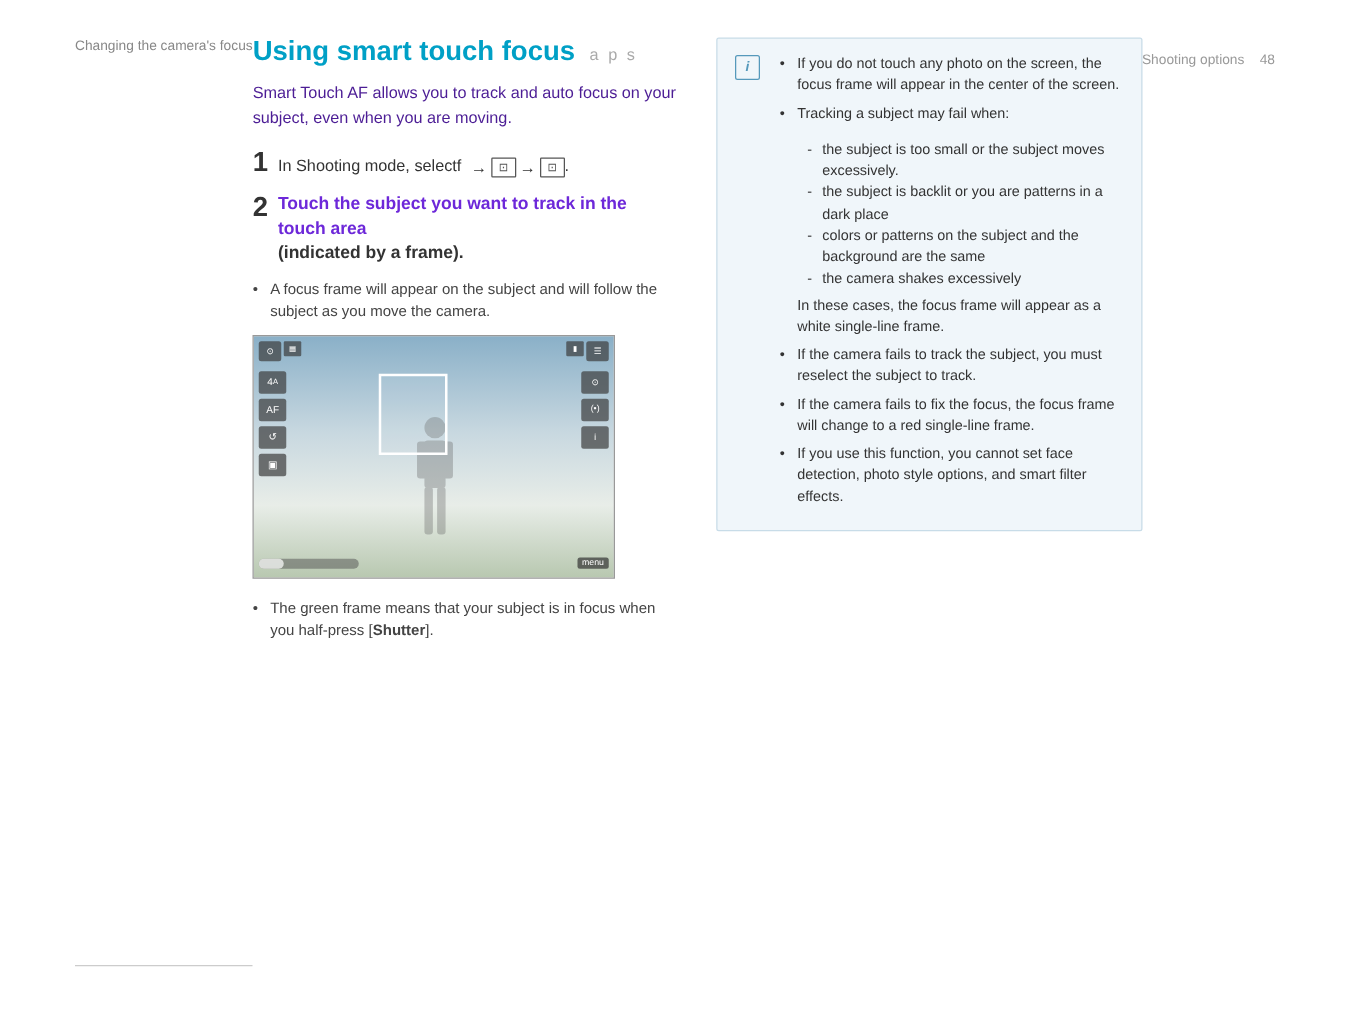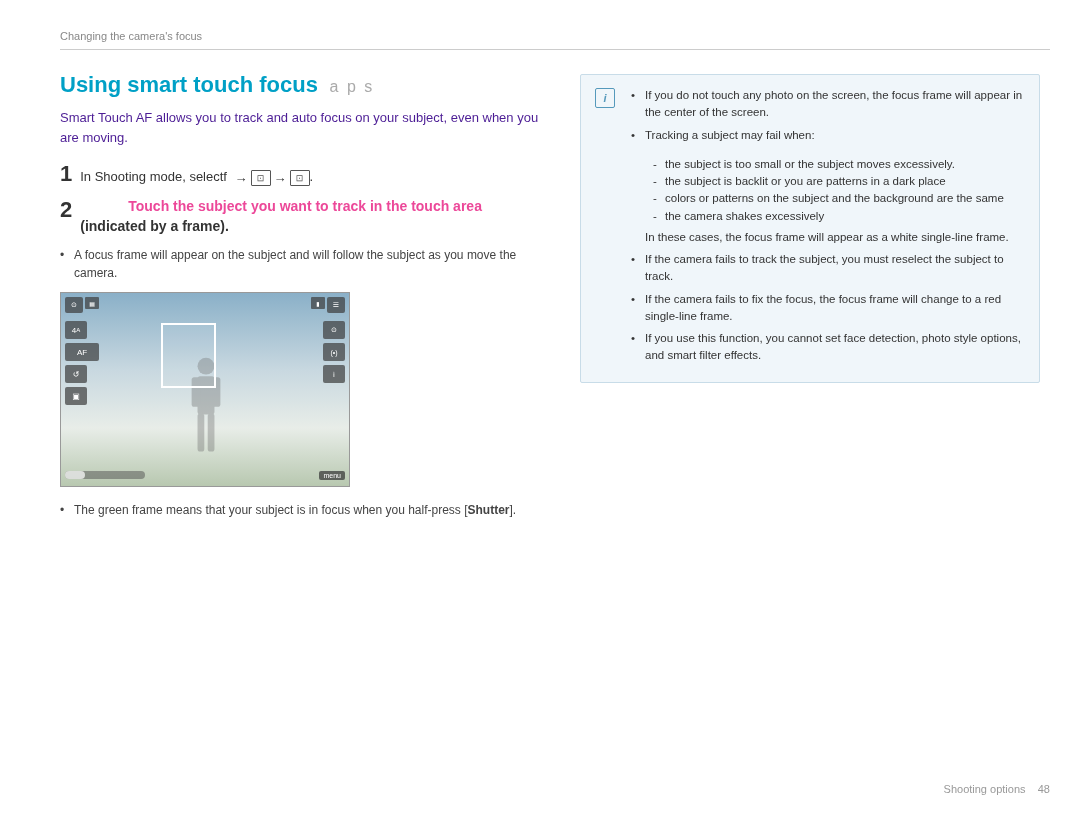--- a/index.html
+++ b/index.html
@@ -8,24 +8,24 @@
       font-family: Arial, Helvetica, sans-serif;
       font-size: 13px;
       color: #333;
       width: 1080px;
       height: 815px;
       overflow: hidden;
       position: relative;
     }
 
     .page-wrapper {
-      padding: 28px 30px 20px 60px;
+      padding: 28px 60px 20px 60px;
       height: 100%;
       display: flex;
-      flex-direction: column;
+      flex-direction: row;
     }
 
     .breadcrumb-bar {
       border-bottom: 1px solid #ccc;
       padding-bottom: 6px;
       margin-bottom: 22px;
     }
 
     .breadcrumb-text {
       font-size: 11px;
@@ -49,21 +49,21 @@
     }
 
     .section-title {
       font-size: 22px;
       font-weight: bold;
       color: #00a0c6;
       display: inline;
     }
 
     .section-title-suffix {
-      font-size: 16px;
+      font-size: 13px;
       color: #aaa;
       margin-left: 8px;
       font-weight: normal;
       letter-spacing: 2px;
     }
 
     .section-title-row {
       margin-bottom: 10px;
     }
 
@@ -94,23 +94,22 @@
     .step-row {
       display: flex;
       align-items: baseline;
       gap: 4px;
       margin-bottom: 4px;
     }
 
     .step-2-title {
       font-size: 14px;
       font-weight: bold;
-      color: #ec4899;
+      color: #6d28d9;
       line-height: 1.4;
-      margin-left: 48px;
     }
 
     .step-2-subtitle {
       font-size: 14px;
       font-weight: bold;
       color: #333;
       line-height: 1.4;
       margin-bottom: 6px;
     }
 
@@ -410,21 +409,21 @@
             <div class="cam-icon-sm">▦</div>
           </div>
           <div class="cam-icon-group">
             <div class="cam-icon-sm">▮</div>
             <div class="cam-icon">☰</div>
           </div>
         </div>
 
         <div class="cam-left-icons">
           <div class="cam-icon" style="width:22px;height:18px;font-size:8px;">4<sup style="font-size:6px;">A</sup></div>
-          <div class="cam-icon" style="width:34px;height:18px;font-size:8px;">AF</div>
+          <div class="cam-icon" style="width:22px;height:18px;font-size:8px;">AF</div>
           <div class="cam-icon" style="width:22px;height:18px;font-size:8px;">↺</div>
           <div class="cam-icon" style="width:22px;height:18px;font-size:8px;">▣</div>
         </div>
 
         <svg class="person-silhouette" viewBox="0 0 50 130" xmlns="http://www.w3.org/2000/svg">
           <circle cx="25" cy="12" r="10" fill="#666"></circle>
           <rect x="15" y="24" width="20" height="45" rx="3" fill="#666"></rect>
           <rect x="8" y="25" width="10" height="35" rx="3" fill="#666"></rect>
           <rect x="32" y="25" width="10" height="35" rx="3" fill="#666"></rect>
           <rect x="15" y="68" width="8" height="45" rx="3" fill="#666"></rect>

